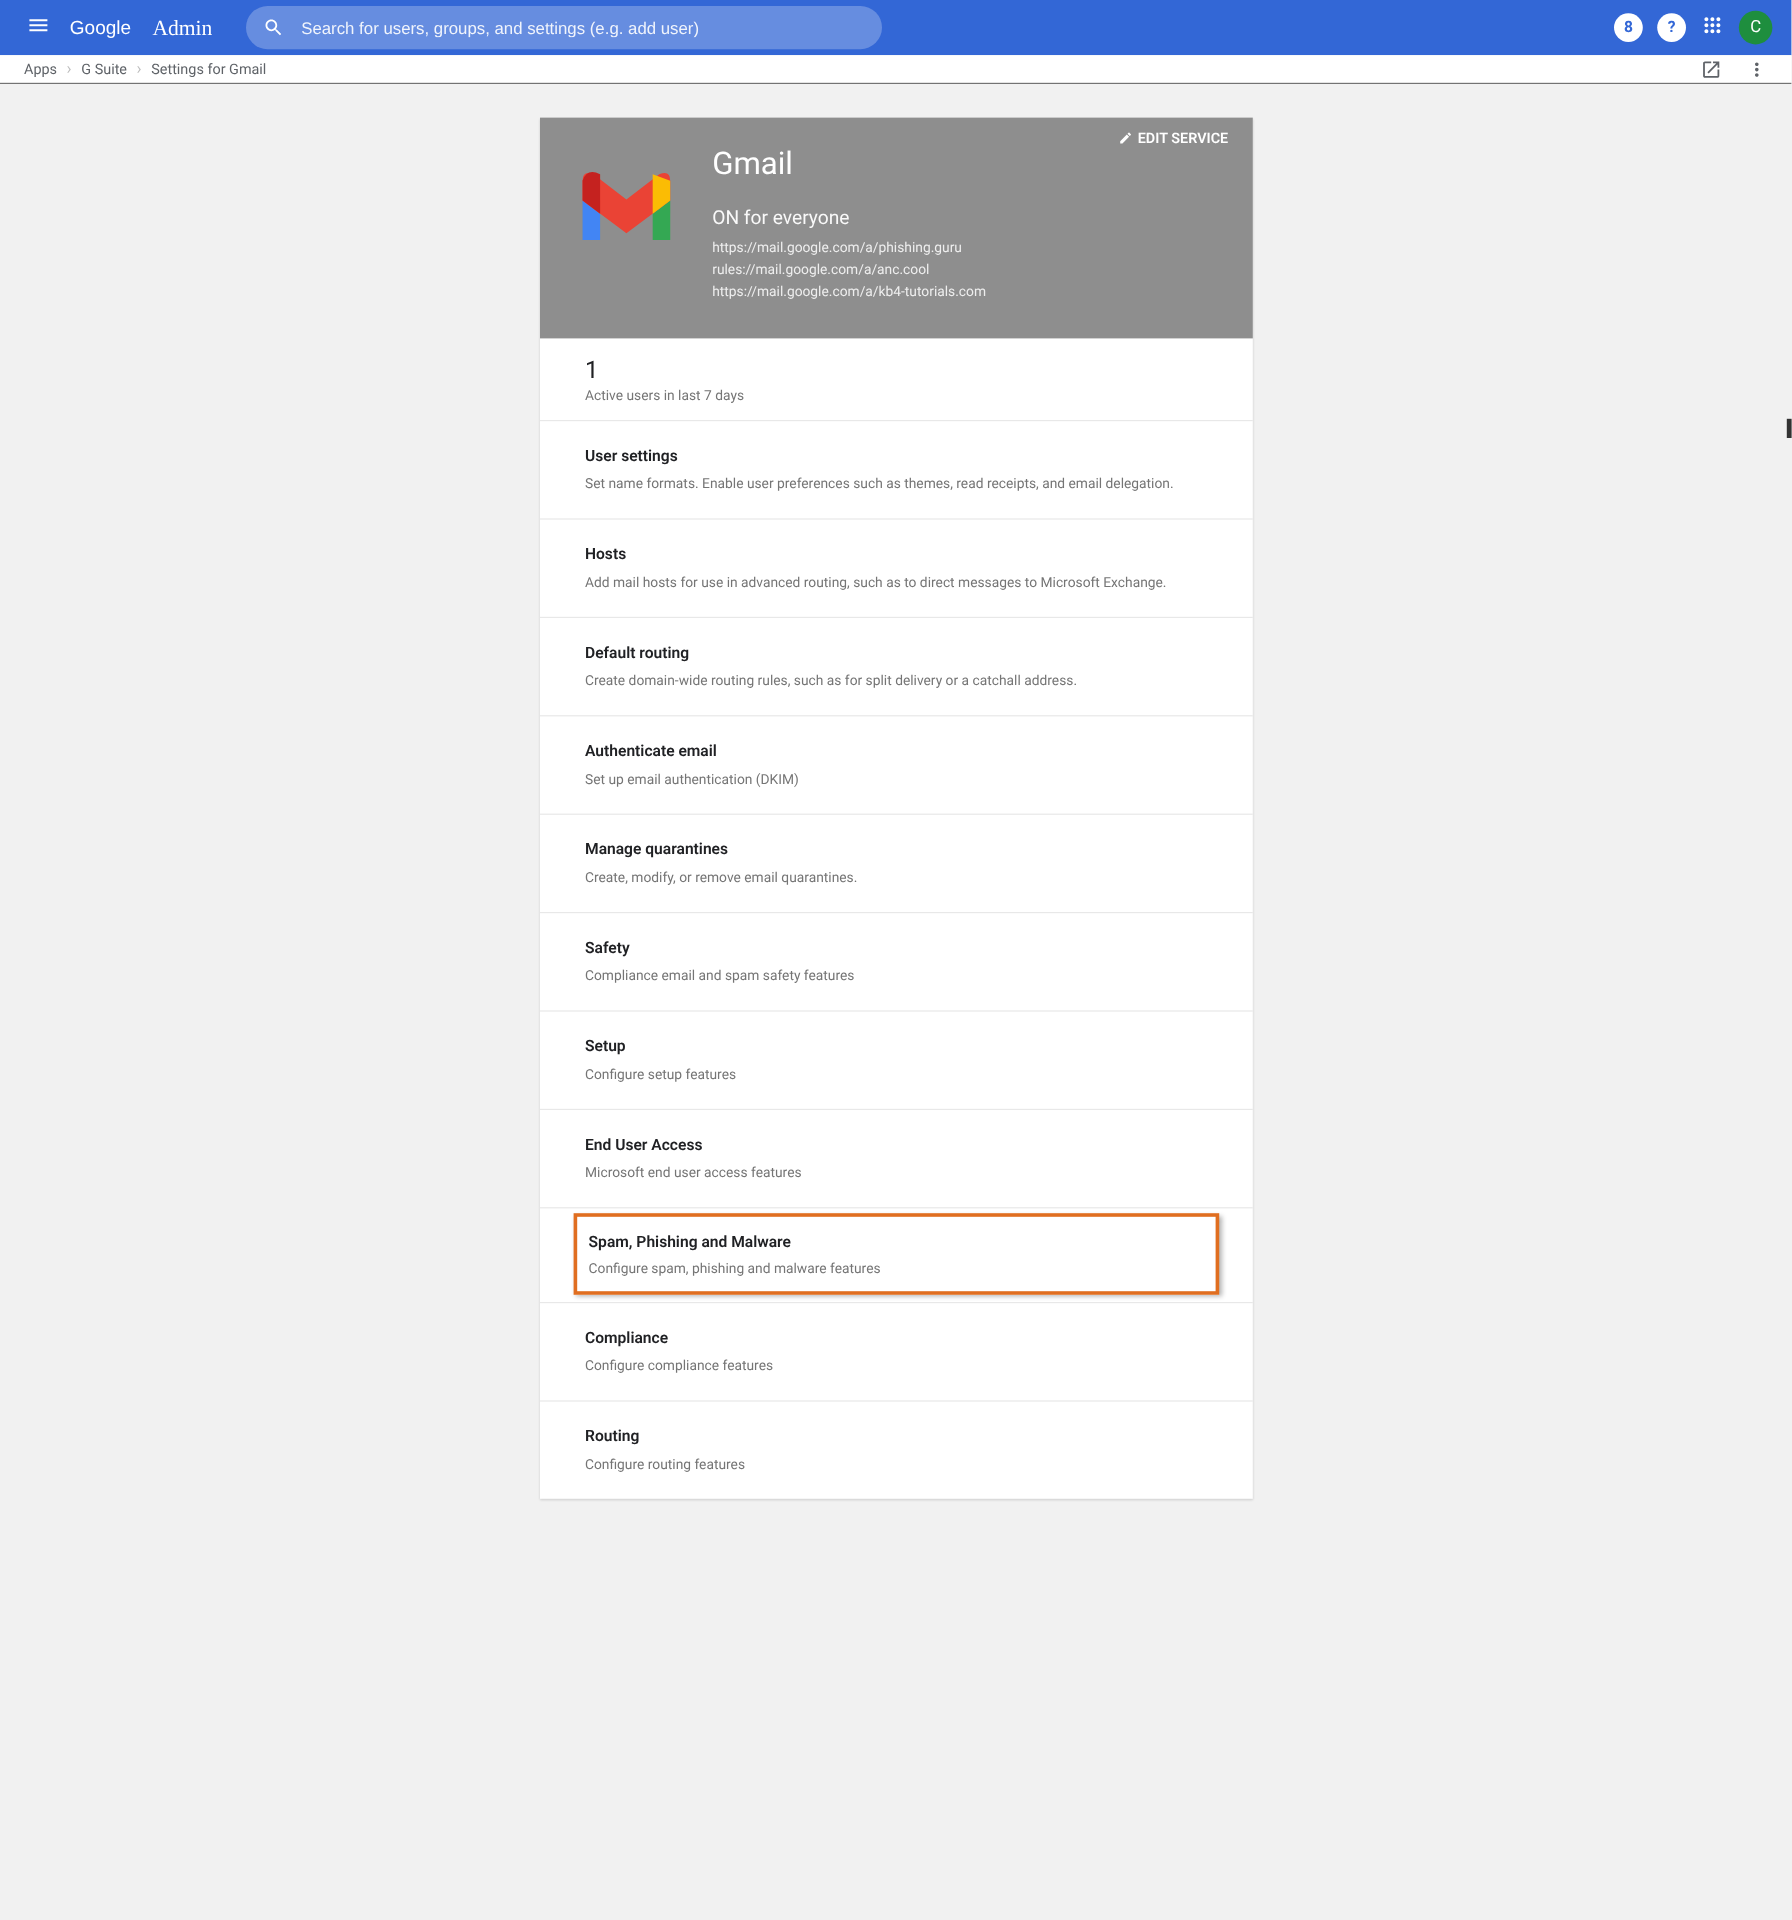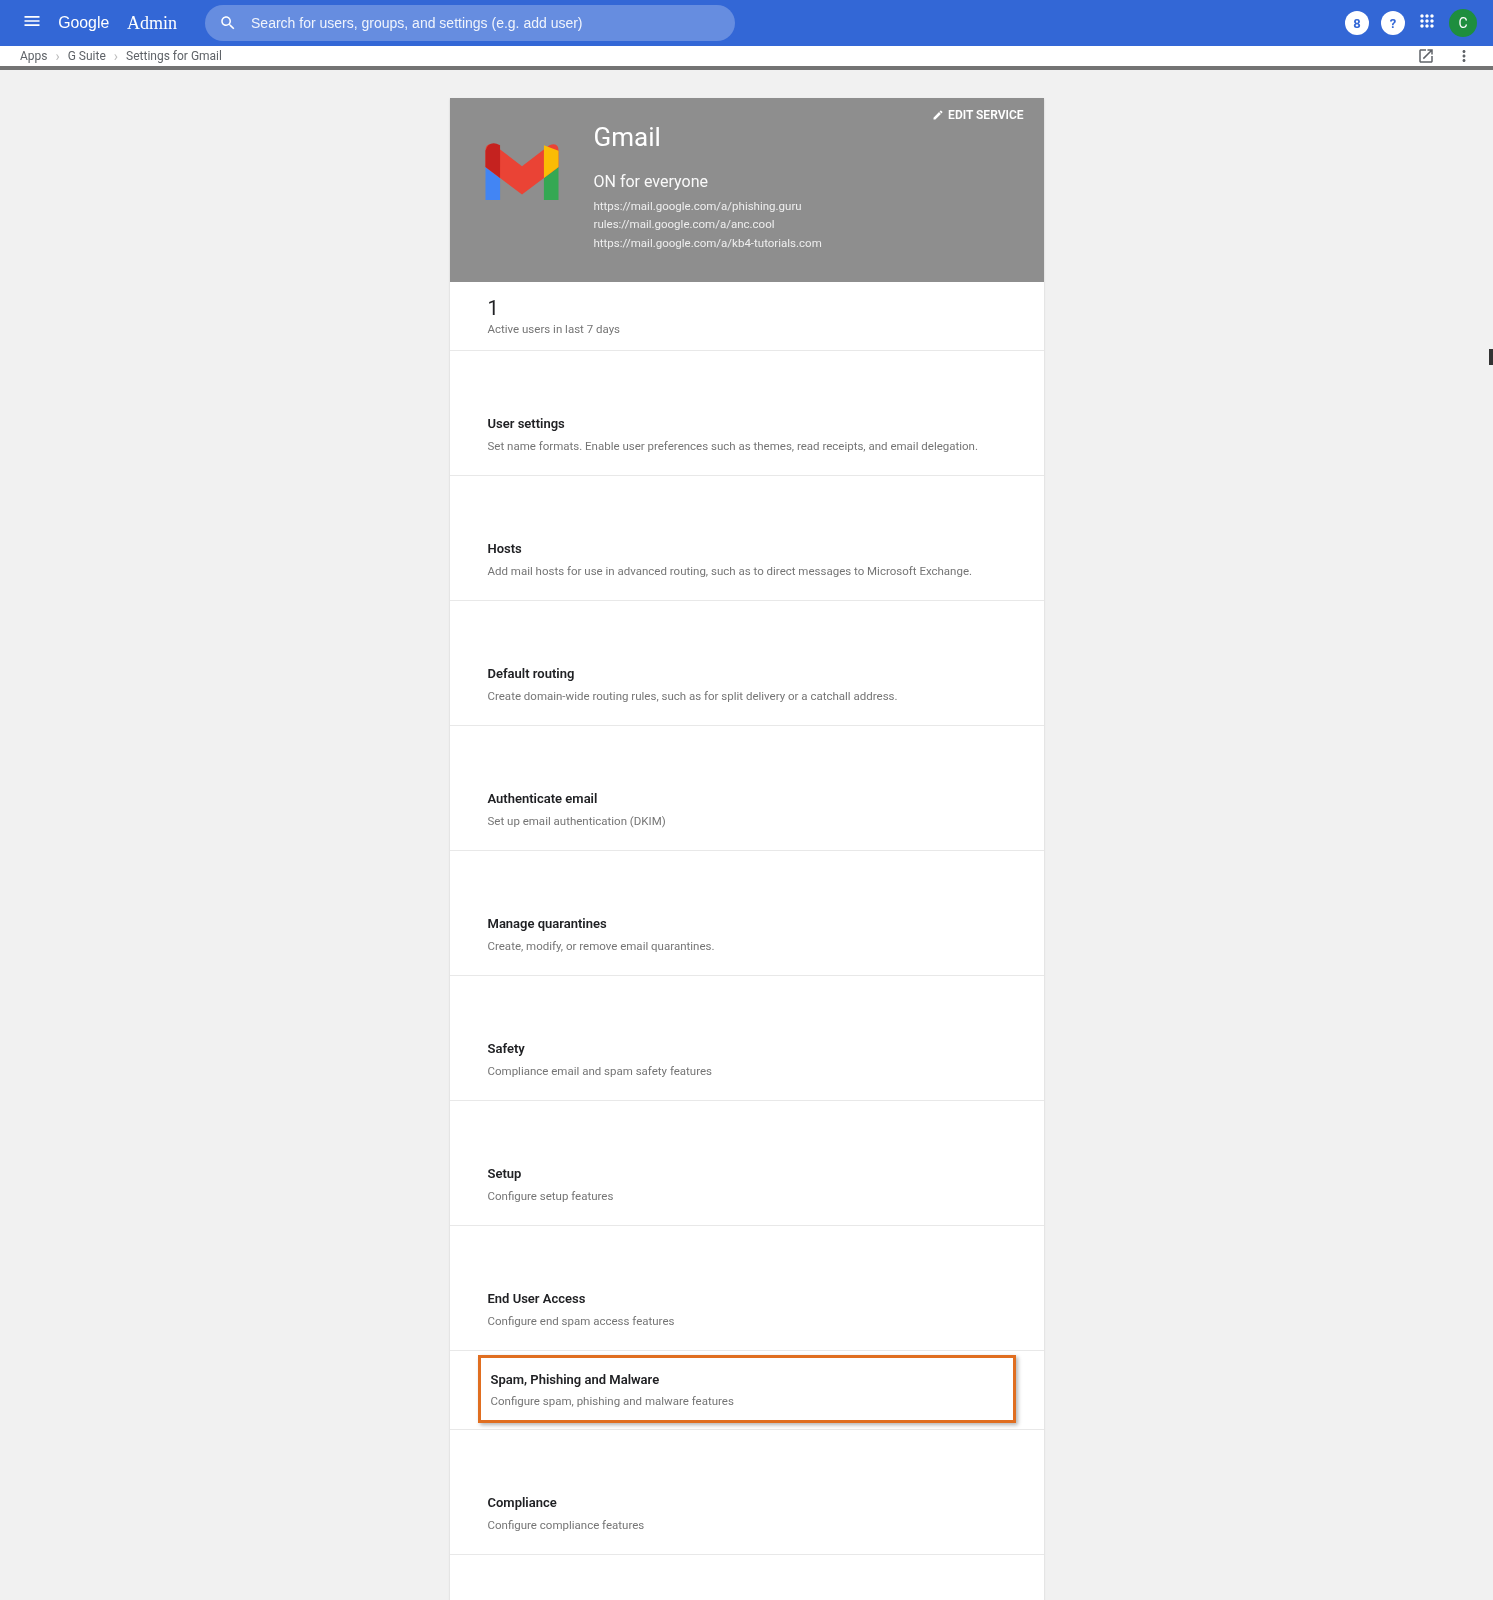--- a/index.html
+++ b/index.html
@@ -92,21 +92,21 @@
       justify-content: center;
       font-size: 14px;
       cursor: pointer;
     }
     .breadcrumb-bar {
       background: white;
       height: 24px;
       display: flex;
       align-items: center;
       padding: 0 20px;
-      border-bottom: 4px solid #737373;
+      border-bottom: 1px solid #737373;
     }
     .breadcrumb-bar .crumb {
       font-size: 12px;
       color: #5f6368;
       cursor: pointer;
     }
     .breadcrumb-bar .sep {
       color: #bdbdbd;
       font-size: 14px;
       margin: 0 8px;
@@ -183,21 +183,20 @@
       padding: 22px 38px 22px 38px;
       border-bottom: 1px solid #e8e8e8;
       cursor: pointer;
     }
     .setting-item:last-child { border-bottom: none; }
     .setting-item .title {
       font-size: 13px;
       font-weight: 600;
       color: #202124;
       margin-bottom: 8px;
-      margin-top: 43px;
     }
     .setting-item .desc {
       font-size: 11.5px;
       color: #757575;
     }
     .hl-wrap {
         padding: 0;
         border-bottom: 1px solid #e8e8e8;
     }
     .hl-inner {
@@ -329,21 +328,21 @@
       <div class="setting-item">
         <div class="title">Safety</div>
         <div class="desc">Compliance email and spam safety features</div>
       </div>
       <div class="setting-item">
         <div class="title">Setup</div>
         <div class="desc">Configure setup features</div>
       </div>
       <div class="setting-item">
         <div class="title">End User Access</div>
-        <div class="desc">Configure end spam access features</div>
+        <div class="desc">Microsoft end user access features</div>
       </div>
       <div class="hl-wrap">
         <div class="hl-inner">
           <div class="title">Spam, Phishing and Malware</div>
           <div class="desc">Configure spam, phishing and malware features</div>
         </div>
       </div>
       <div class="setting-item">
         <div class="title">Compliance</div>
         <div class="desc">Configure compliance features</div>

